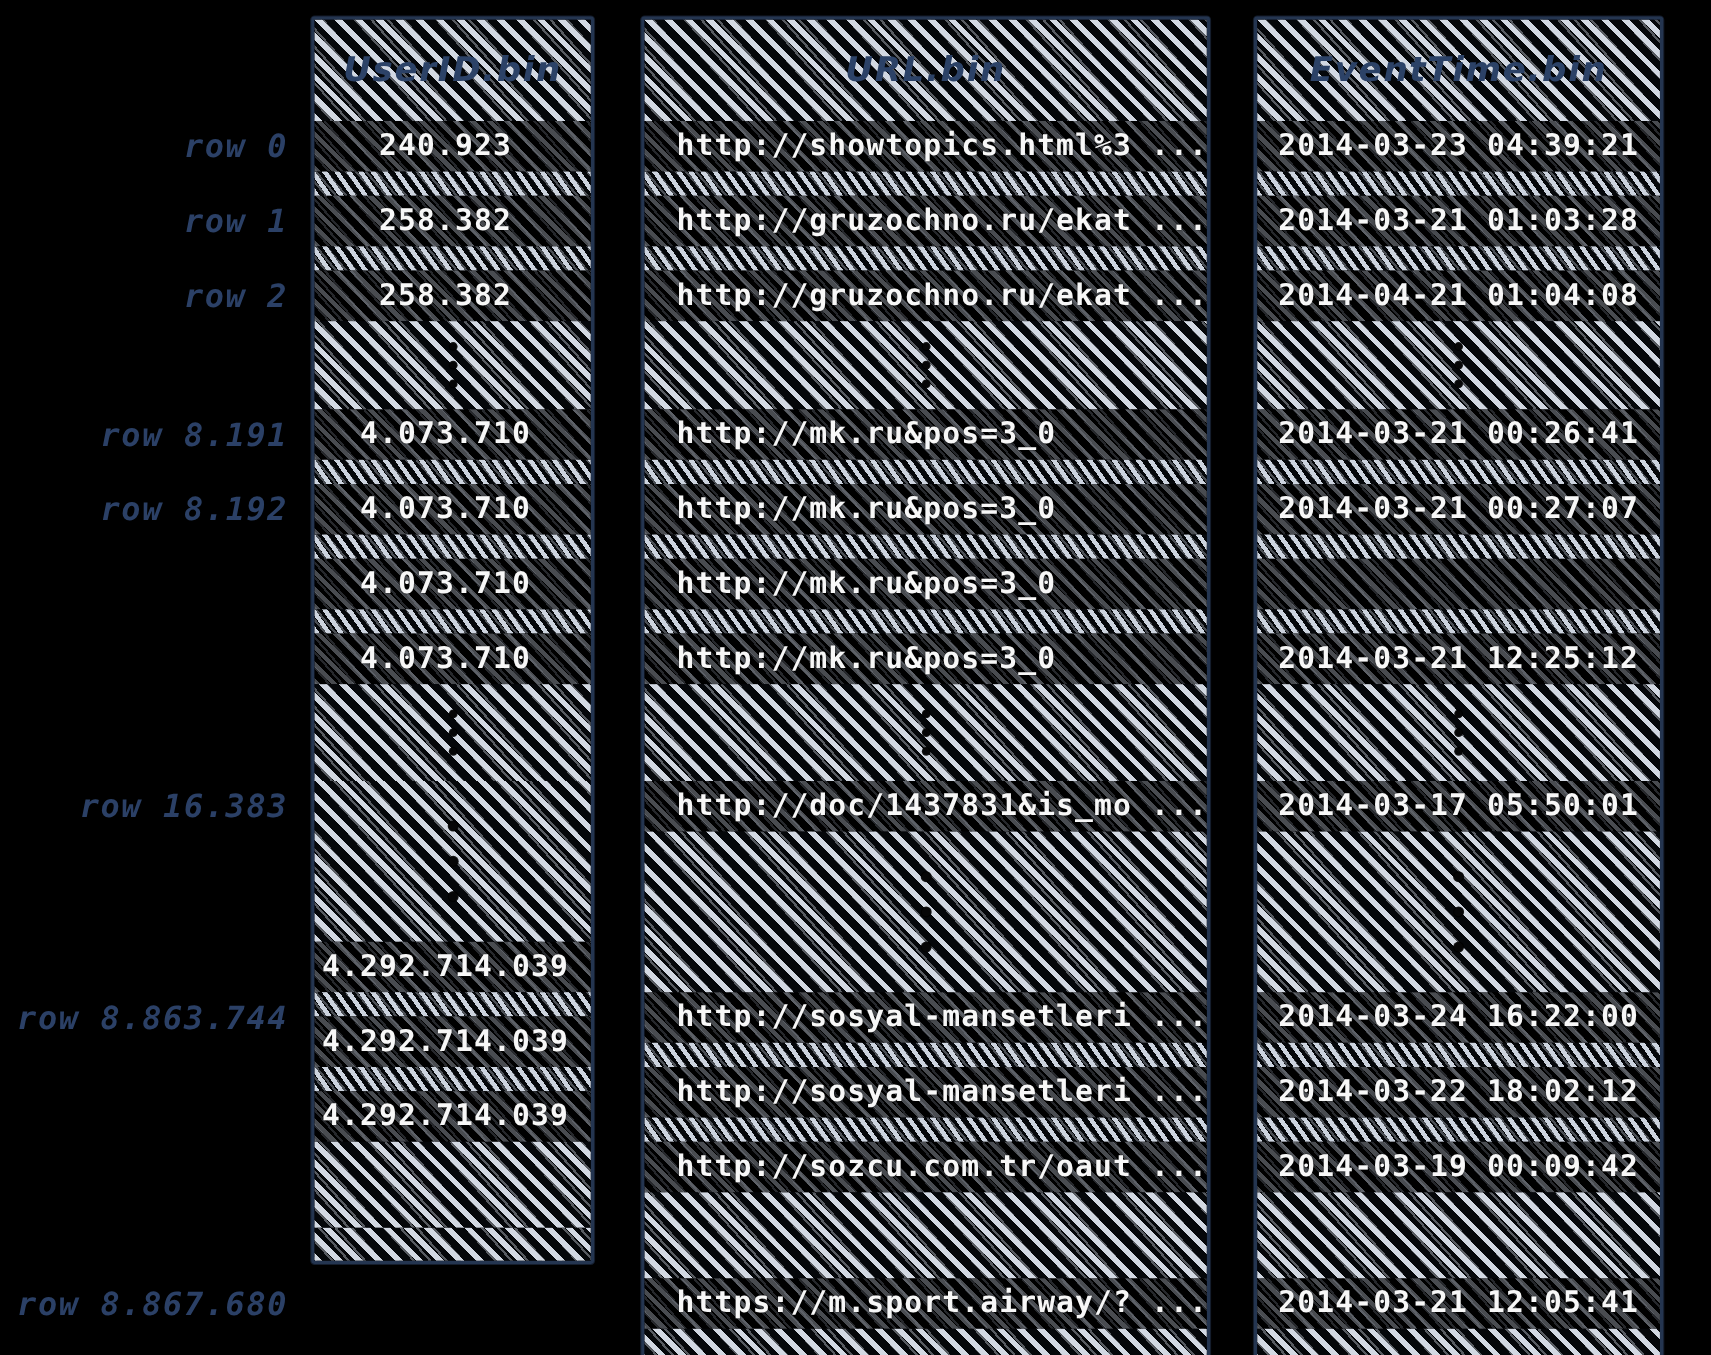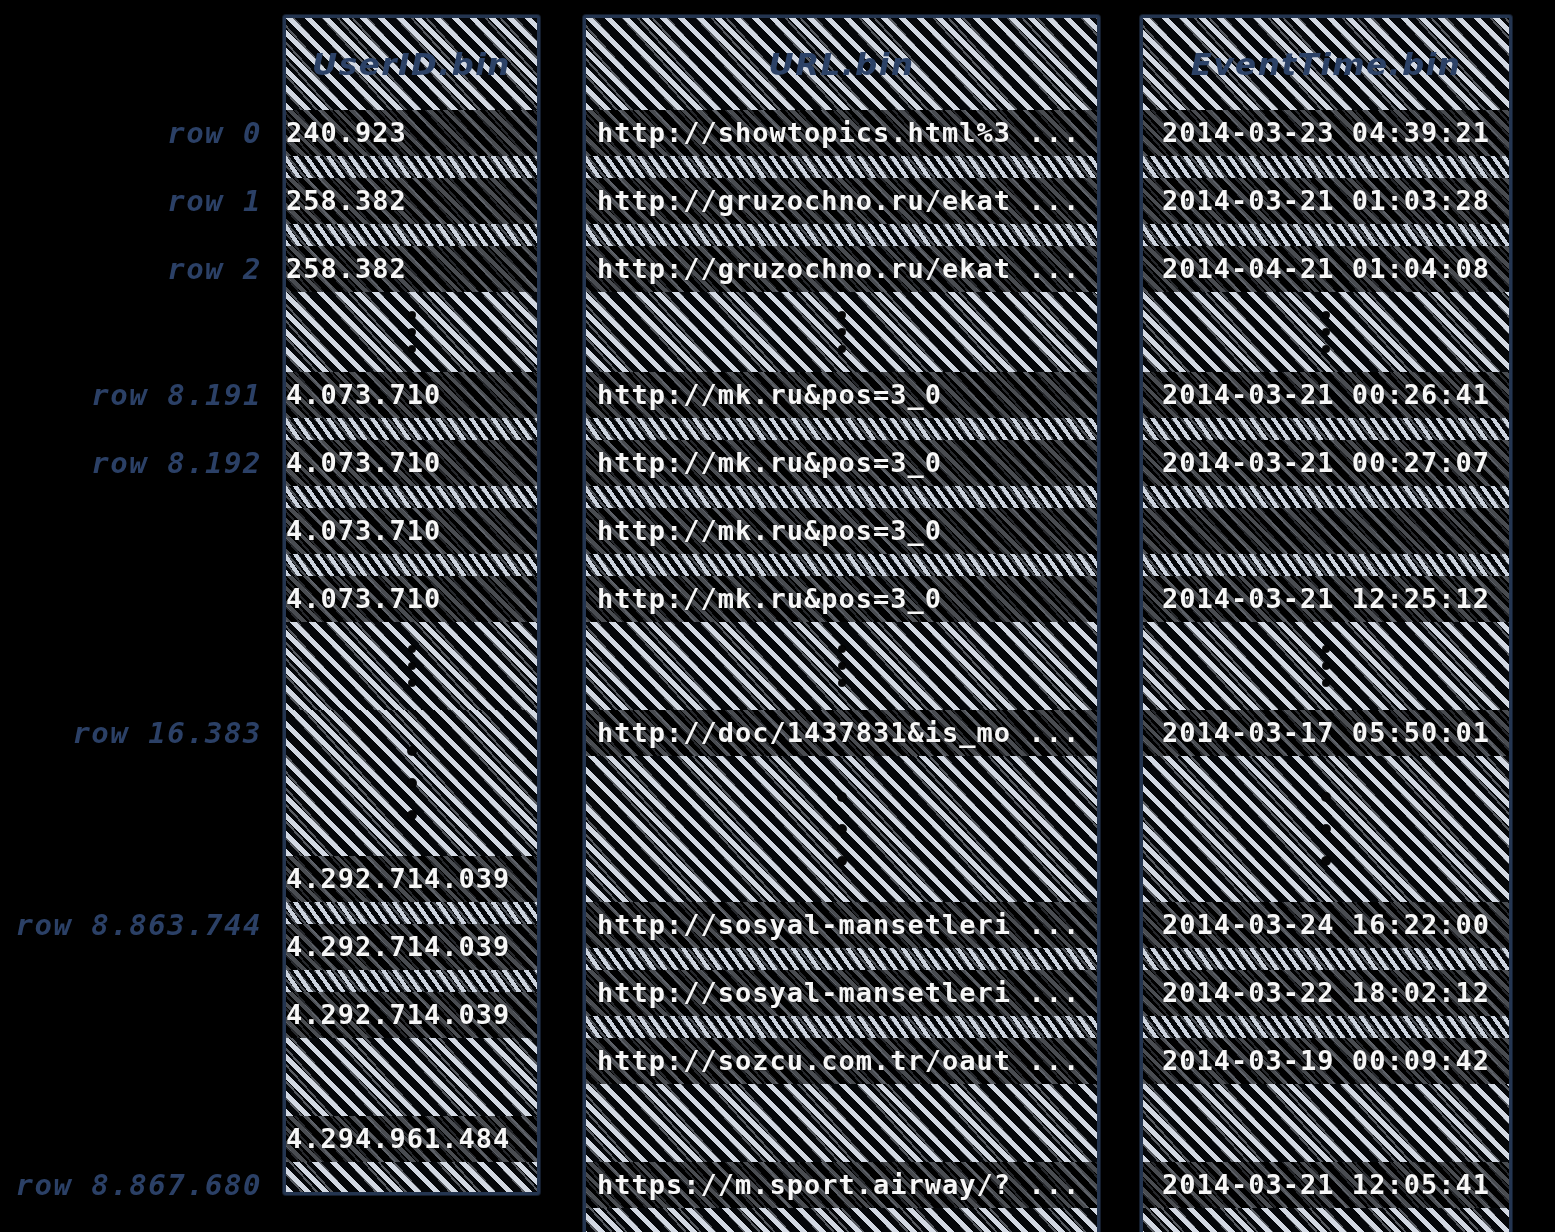--- a/index.html
+++ b/index.html
@@ -57,22 +57,22 @@
   }
 
   
   .r-data{
     font-family:"DejaVu Sans Mono",monospace;
     font-size:27px;font-weight:bold;color:#f7f7f7;
     letter-spacing:1px;line-height:46px;white-space:nowrap;
     overflow:hidden;box-sizing:border-box;
     text-shadow:0 0 2px rgba(0,0,0,.8);
   }
-  .cell-userid{text-align:left;padding-right:13px;}
-  .cell-url{text-align:left;padding-left:11px;}
+  .cell-userid{text-align:center;padding-right:13px;}
+  .cell-url{text-align:left;padding-left:29px;}
   .cell-eventtime{text-align:center;}
 
   
   .r-gap-s,.r-gap-m,.r-gap-l,.r-gap-e{position:relative;}
   .dots{
     position:absolute;inset:0;display:flex;flex-direction:column;
     align-items:center;justify-content:center;gap:11px;
   }
   .r-gap-l .dots{gap:24px;}
   .dot{width:8px;height:8px;border-radius:50%;background:#060607;
@@ -156,21 +156,20 @@
             <span class="dot"></span>
             <span class="dot"></span>
           </div>
         </div>
         <div class="r-data hatch-dark cell-userid">4.292.714.039</div>
         <div class="r-sep hatch-sep"></div>
         <div class="r-data hatch-dark cell-userid">4.292.714.039</div>
         <div class="r-sep hatch-sep"></div>
         <div class="r-data hatch-dark cell-userid">4.292.714.039</div>
         <div class="r-gap-e hatch-light"></div>
-        <div class="r-data hatch-dark cell-userid">4.294.961.484</div>
         <div class="r-tail hatch-light"></div>
       </div>
       <div class="col col-url">
         <div class="col-header hatch-light">URL.bin</div>
         <div class="r-data hatch-dark cell-url">http://showtopics.html%3 ...</div>
         <div class="r-sep hatch-sep"></div>
         <div class="r-data hatch-dark cell-url">http://gruzochno.ru/ekat ...</div>
         <div class="r-sep hatch-sep"></div>
         <div class="r-data hatch-dark cell-url">http://gruzochno.ru/ekat ...</div>
         <div class="r-gap-s hatch-light">

